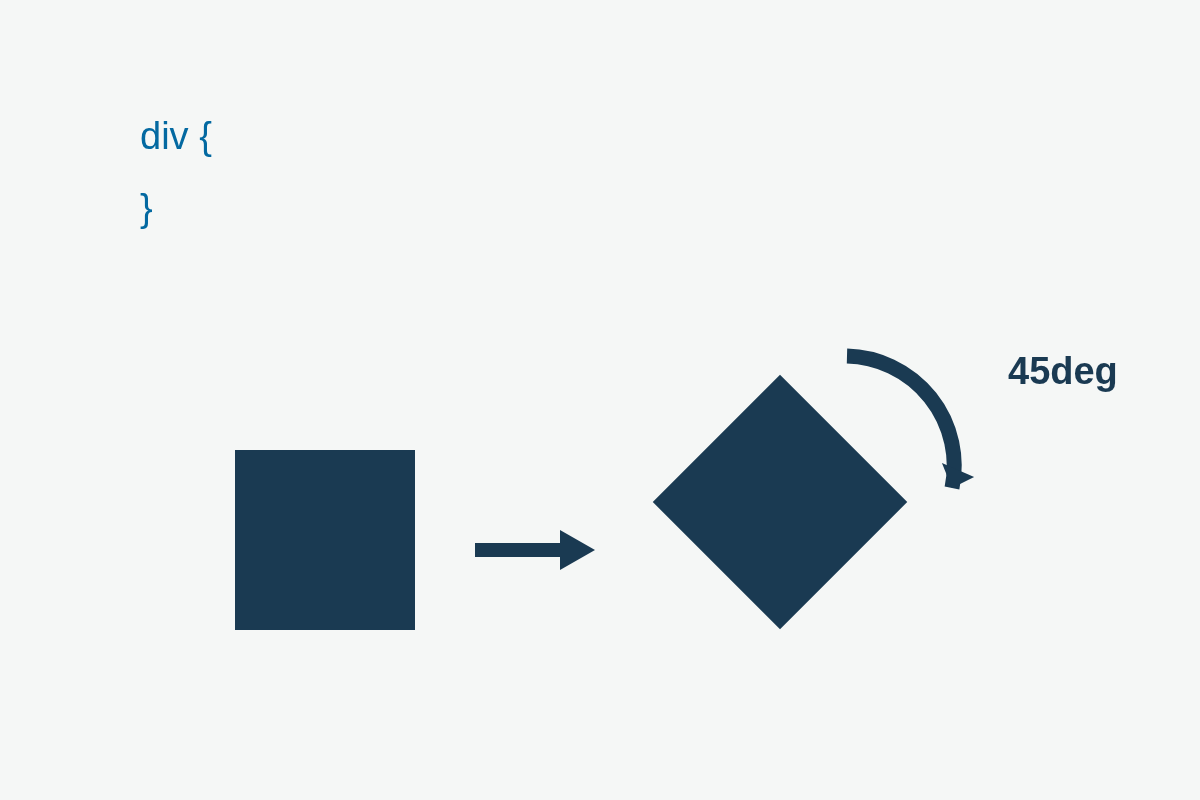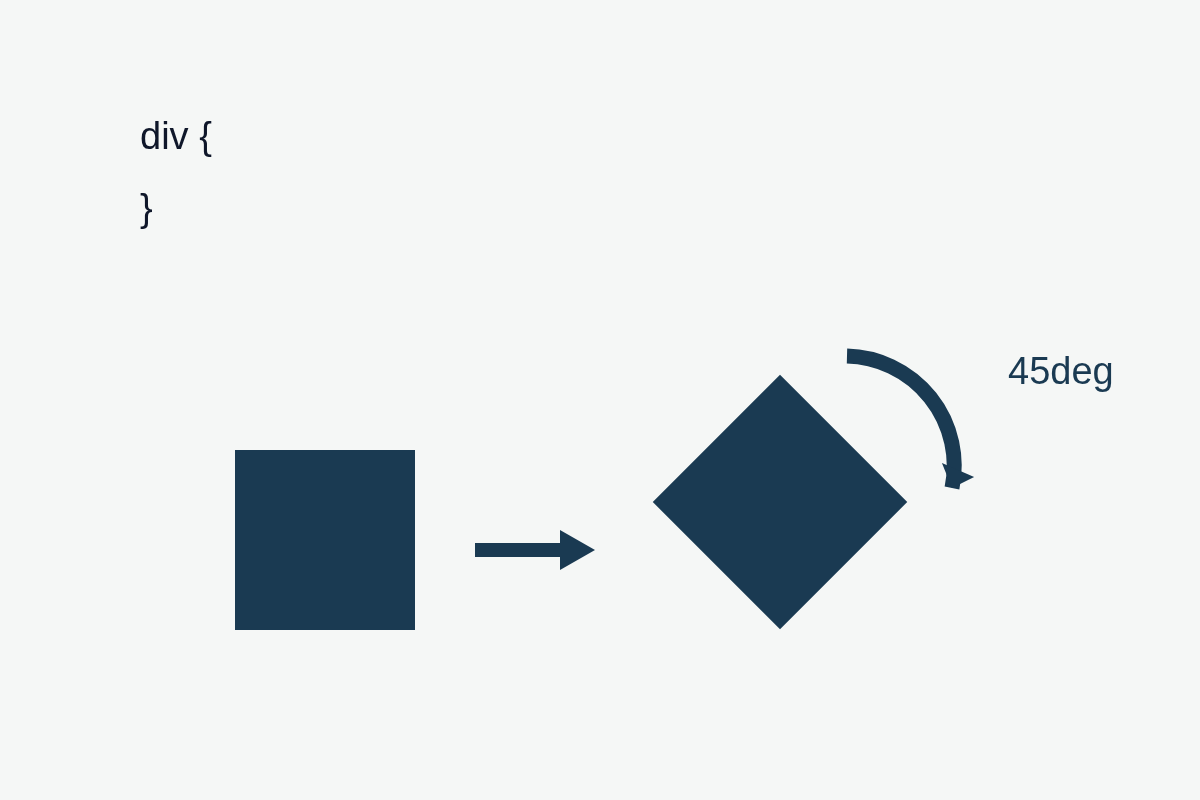--- a/index.html
+++ b/index.html
@@ -14,21 +14,21 @@
       font-family: "Segoe UI", "Helvetica Neue", Arial, sans-serif;
       position: relative;
       overflow: hidden;
     }
     .code-block {
       position: absolute;
       top: 100px;
       left: 140px;
       font-size: 38px;
       line-height: 1.9;
-      color: #0f172a;
+      color: #0369a1;
       font-weight: 400;
     }
     .code-line {
       white-space: pre;
     }
     .indent {
       padding-left: 45px;
     }
     .diagram {
       position: absolute;
@@ -67,21 +67,21 @@
       left: 832px;
       width: 200px;
       height: 200px;
     }
     .angle-label {
       position: absolute;
       top: -30px;
       left: 1008px;
       font-size: 38px;
       color: #1a3a52;
-      font-weight: 400;
+      font-weight: 700;
     }
   </style>
 </head>
 <body>
 
 <div class="code-block">
   <div class="code-line">div {</div>
   <div class="code-line">}</div>
 </div>
 

